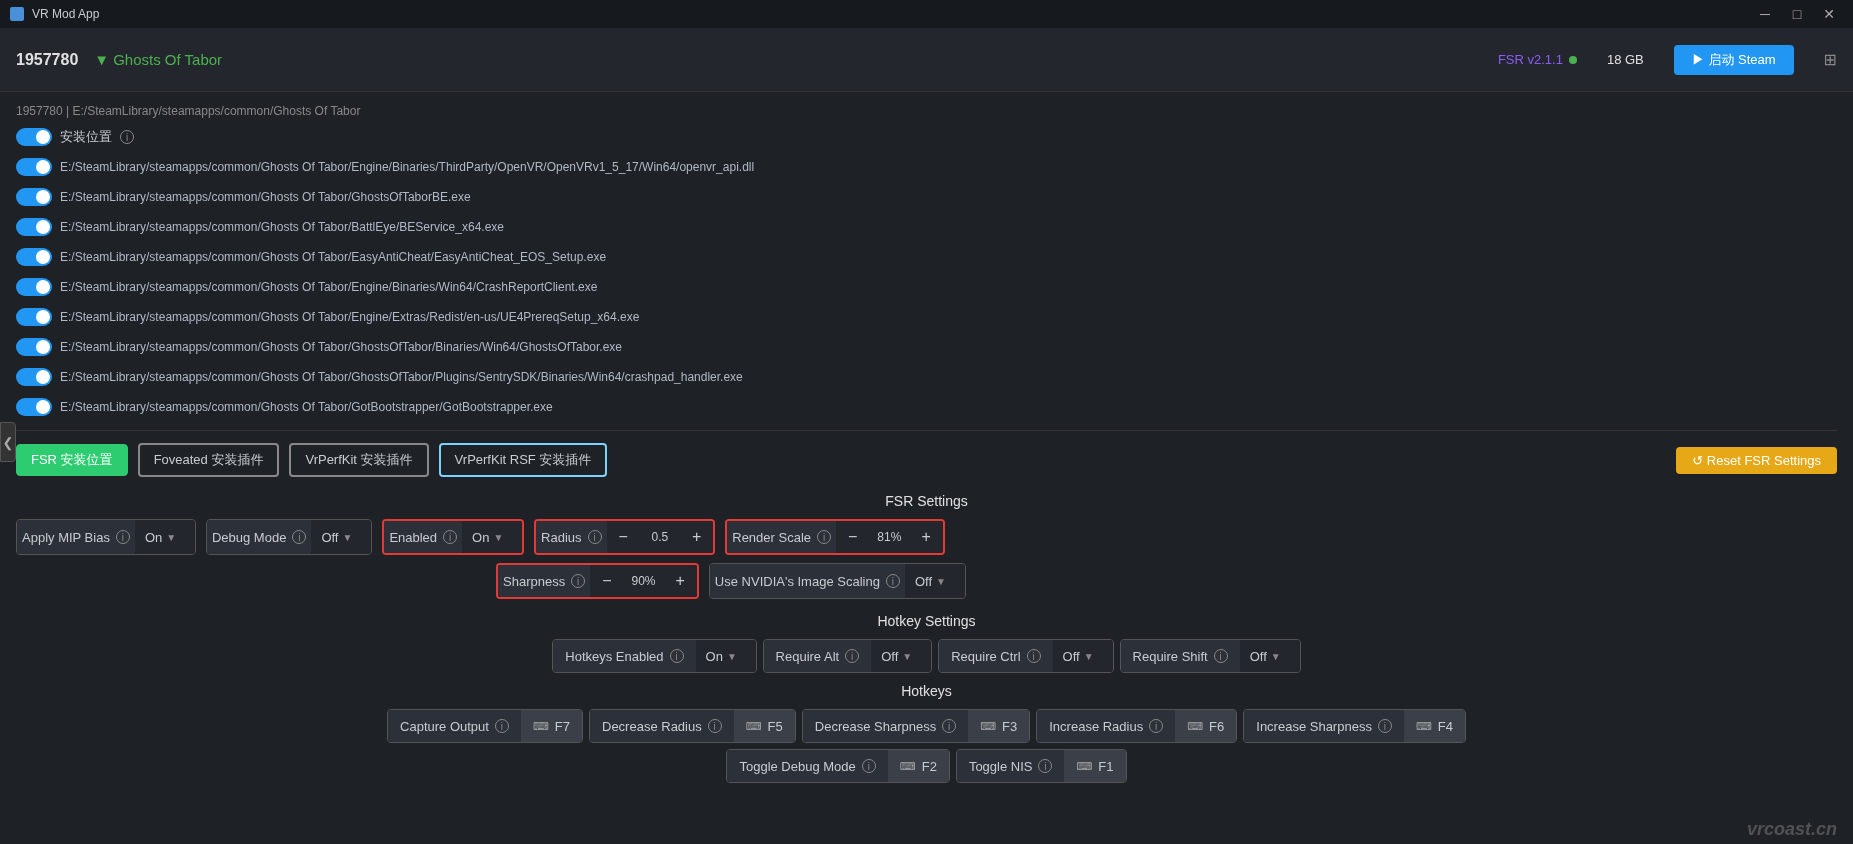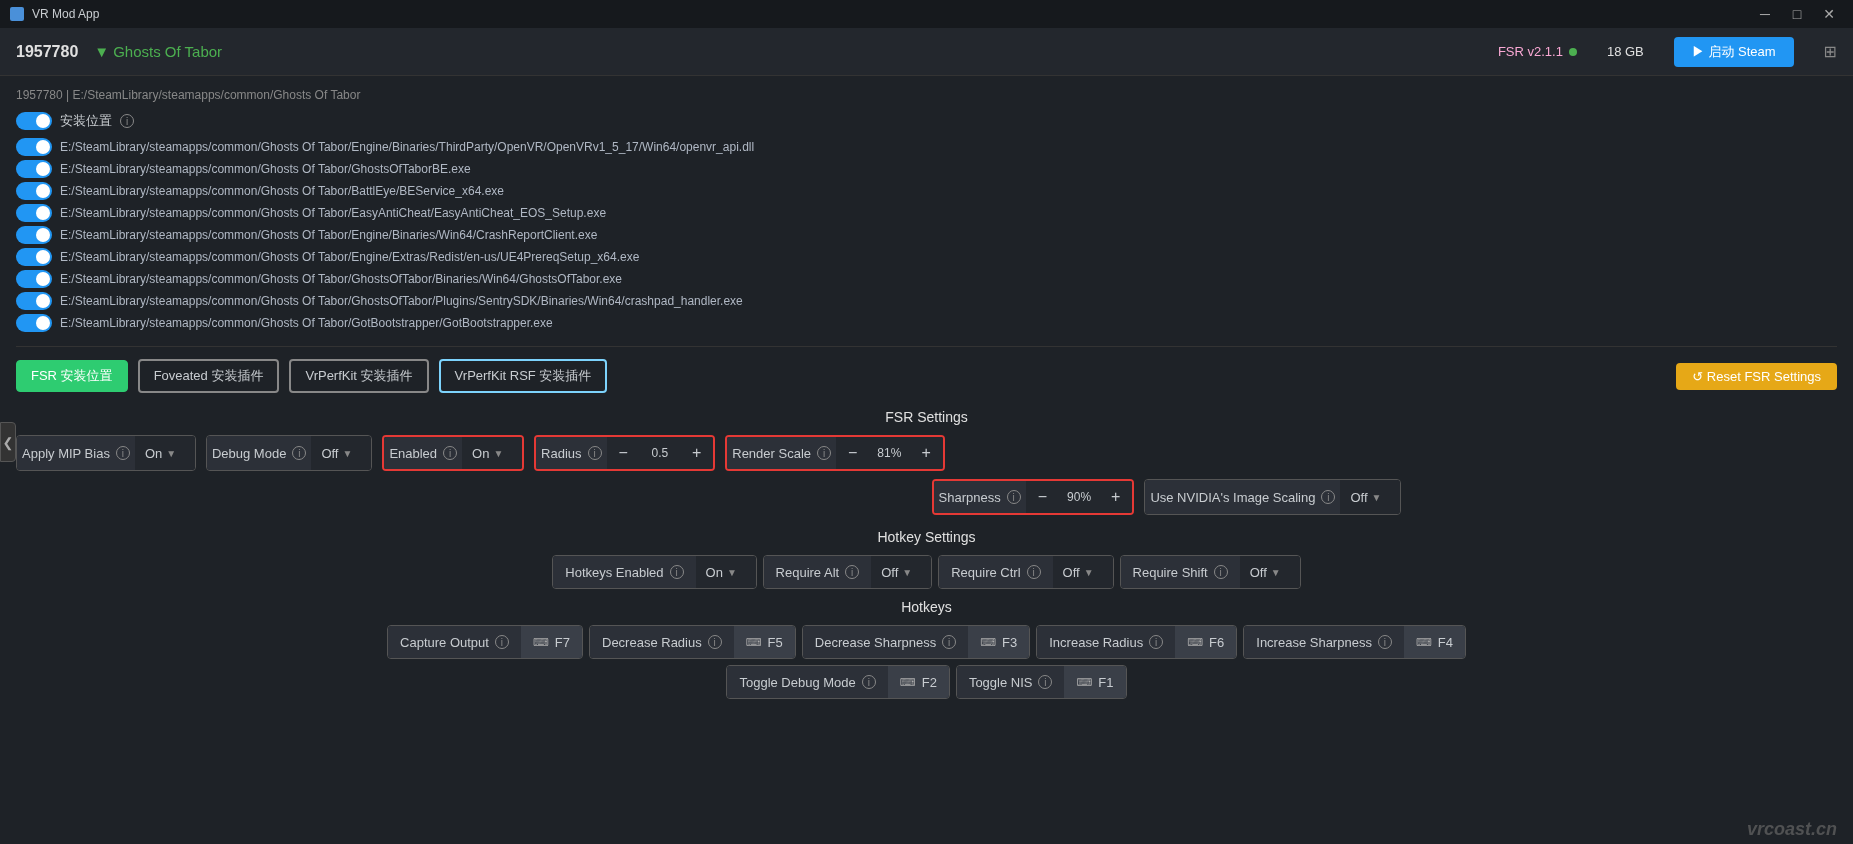--- a/index.html
+++ b/index.html
@@ -25,43 +25,43 @@
     .title-bar-icon { width: 14px; height: 14px; background: #4a90d9; border-radius: 2px; }
     .title-bar-controls { display: flex; gap: 4px; }
     .title-bar-btn {
       width: 28px; height: 20px; background: transparent; border: none; color: #aaa;
       cursor: pointer; font-size: 14px; display: flex; align-items: center; justify-content: center;
     }
 
     
     .top-bar {
       background: #23272d;
-      height: 48px;
+      height: 64px;
       display: flex;
       align-items: center;
       padding: 0 16px;
       justify-content: space-between;
       border-bottom: 1px solid #333;
     }
     .top-bar-left { display: flex; align-items: center; gap: 16px; }
     .app-id { font-size: 16px; font-weight: bold; color: #e0e0e0; }
     .game-name { color: #4caf50; font-size: 15px; display: flex; align-items: center; gap: 4px; }
     .top-bar-right { display: flex; align-items: center; gap: 30px; }
-    .fsr-badge { color: #f9a8d4; font-size: 13px; display: flex; align-items: center; gap: 6px; }
+    .fsr-badge { color: #8b5cf6; font-size: 13px; display: flex; align-items: center; gap: 6px; }
     .green-dot { width: 8px; height: 8px; background: #4caf50; border-radius: 50%; display: inline-block; }
     .ram-badge { color: #e0e0e0; font-size: 13px; }
     .expand-btn { color: #888; background: transparent; border: none; cursor: pointer; font-size: 16px; }
 
     
     .content { padding: 12px 16px; }
     .path-line { font-size: 12px; color: #888; margin-bottom: 10px; }
 
     .install-toggle-row { display: flex; align-items: center; gap: 8px; margin-bottom: 8px; }
 
-    .toggle-row { display: flex; align-items: center; gap: 8px; margin-bottom: 4px; }
+    .toggle-row { display: flex; align-items: center; gap: 8px; margin-bottom: 4px; margin-top: 12px; }
     .toggle-switch {
       width: 36px; height: 18px; background: #2196f3; border-radius: 9px;
       position: relative; cursor: pointer; flex-shrink: 0;
     }
     .toggle-switch::after {
       content: ''; position: absolute; top: 2px; right: 2px;
       width: 14px; height: 14px; background: white; border-radius: 50%;
     }
     .file-path { font-size: 12px; color: #b0b8c4; }
 
@@ -320,21 +320,21 @@
         <span class="info-icon">i</span>
       </div>
       <div class="setting-number">
         <button class="num-btn">−</button>
         <span class="num-val">81%</span>
         <button class="num-btn">+</button>
       </div>
     </div>
   </div>
 
-  <div class="settings-row" style="justify-content: center; gap: 10px; margin-left: 480px;">
+  <div class="settings-row" style="justify-content: flex-start; gap: 10px; margin-left: 480px;">
 
     <div class="setting-group highlighted">
       <div class="setting-label">
         <span>Sharpness</span>
         <span class="info-icon">i</span>
       </div>
       <div class="setting-number">
         <button class="num-btn">−</button>
         <span class="num-val">90%</span>
         <button class="num-btn">+</button>

